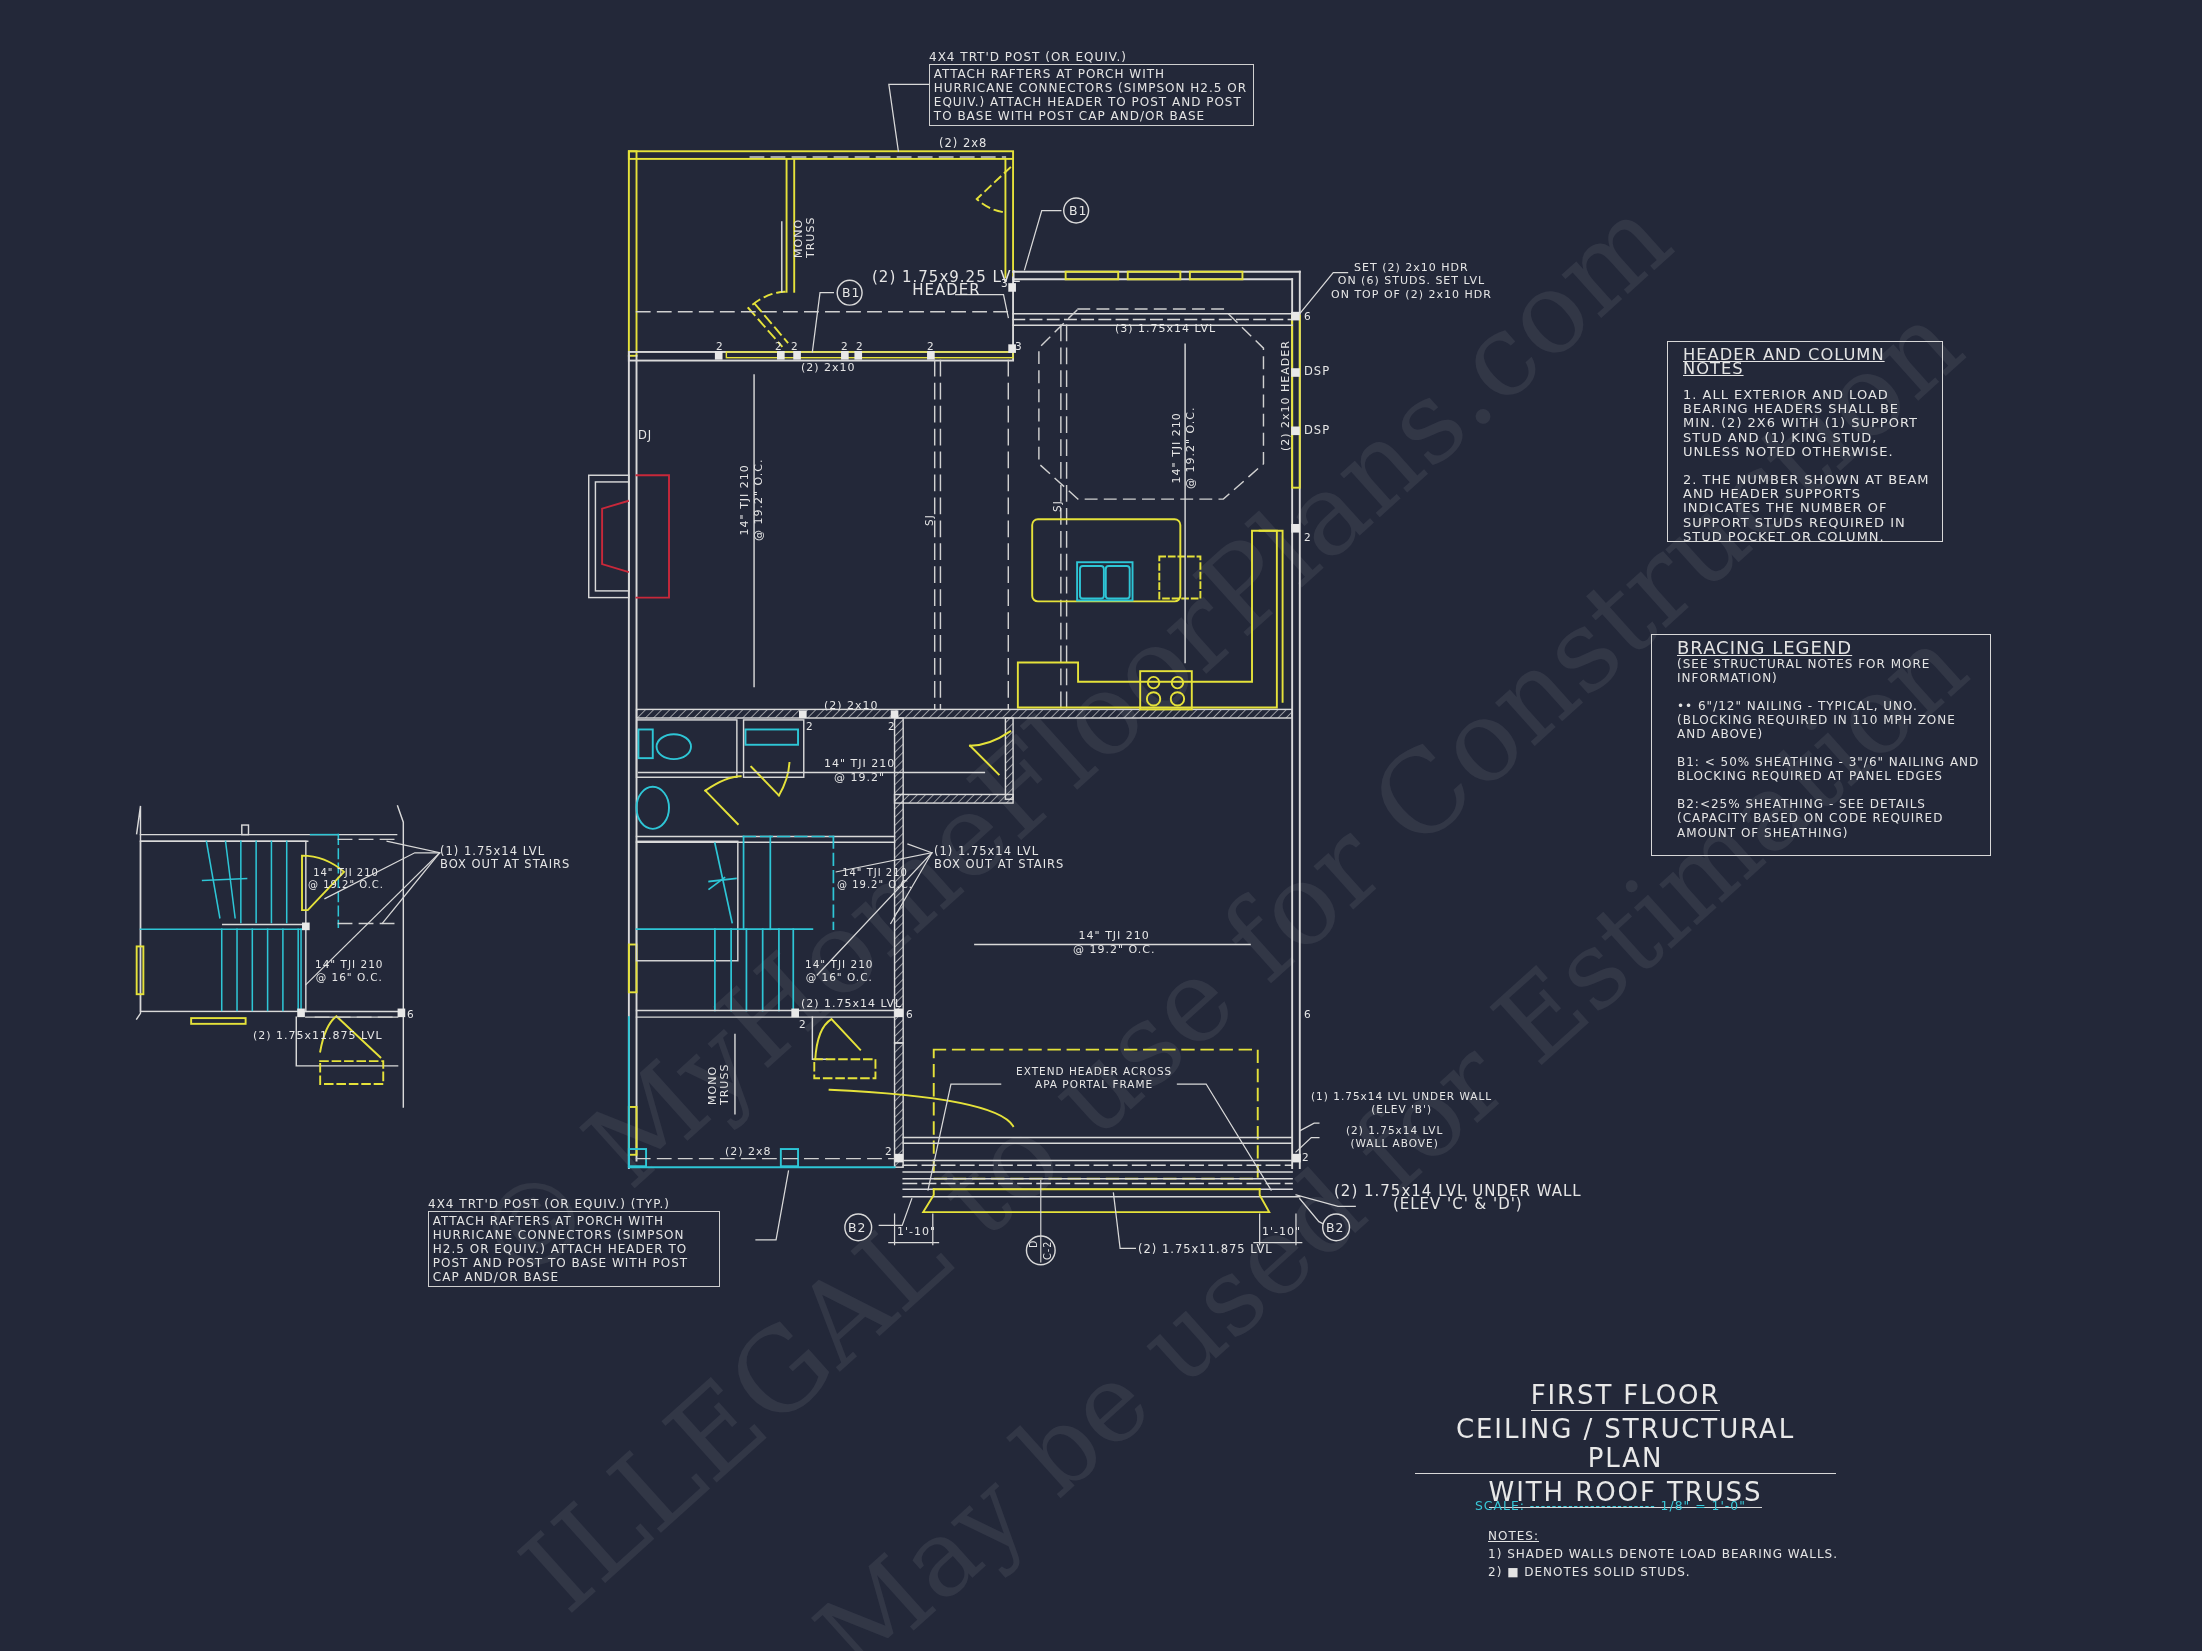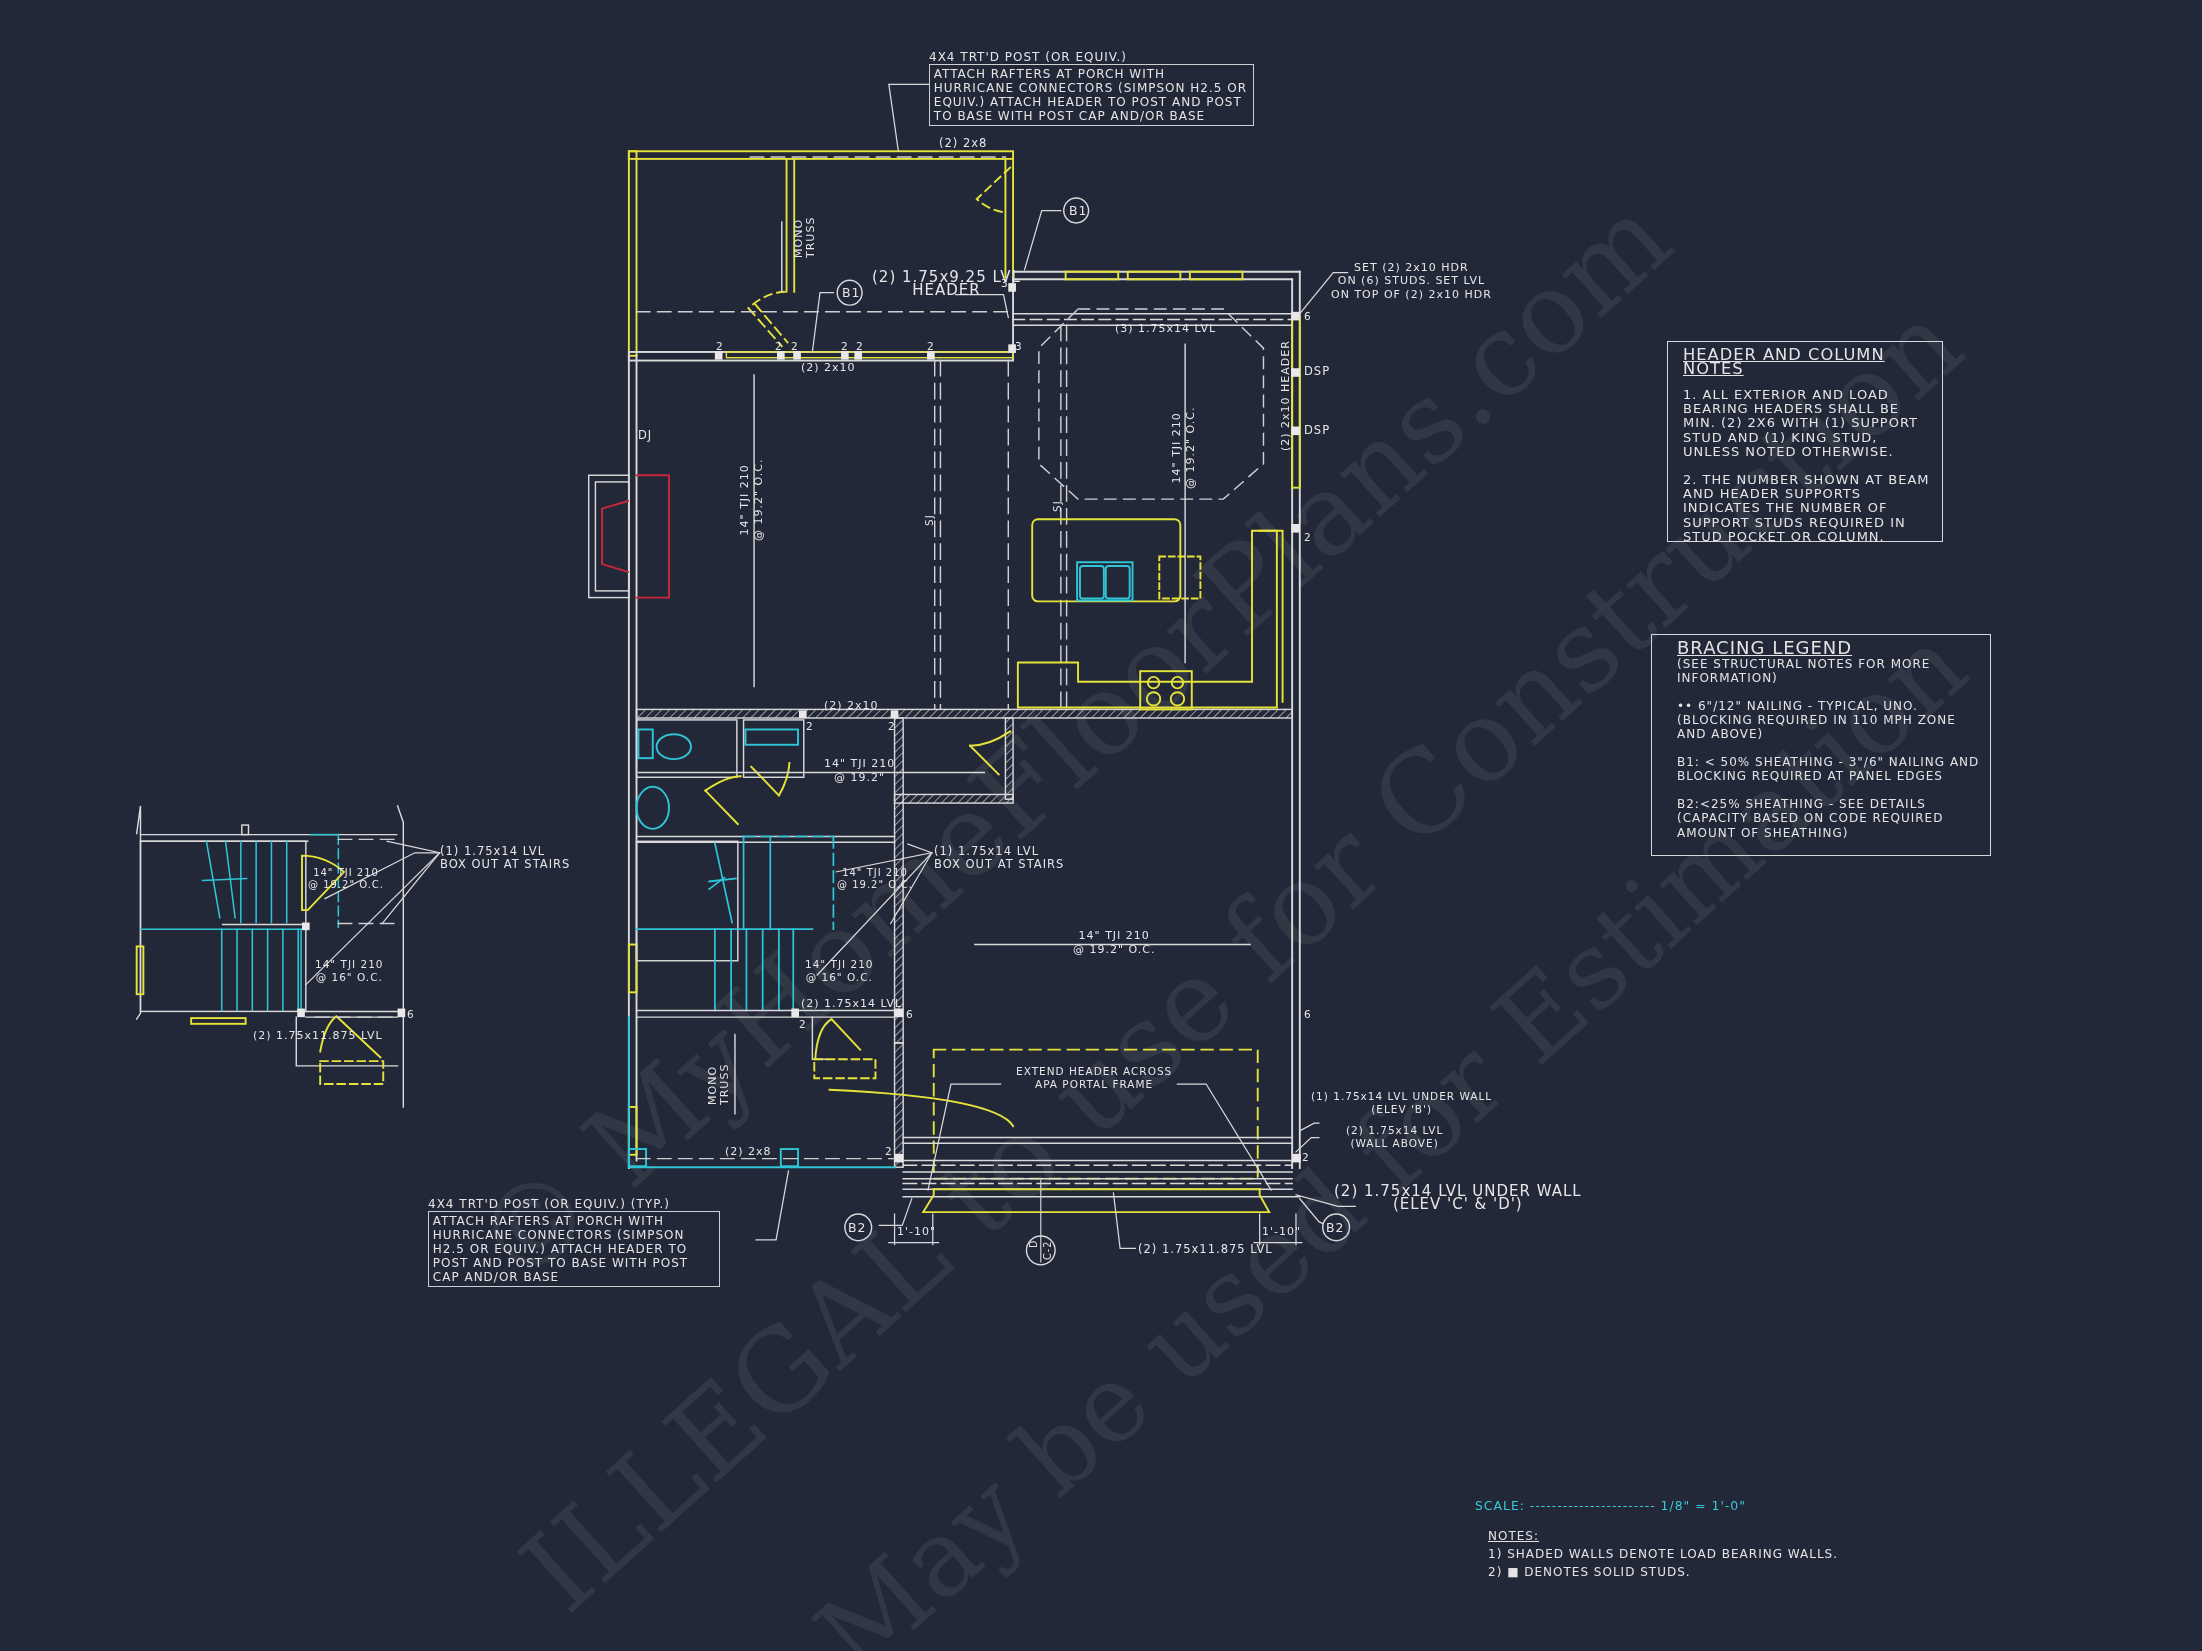--- a/index.html
+++ b/index.html
@@ -413,20 +413,25 @@
   </div>
 
   <div class="note-box" style="left:1651px;top:634px;width:340px;height:222px;padding-left:25px;">
     <span class="hd" style="margin-bottom:1.9px;font-size:18px;">BRACING LEGEND</span>
     <p style="font-size:12px;">(SEE STRUCTURAL NOTES FOR MORE INFORMATION)</p>
     <p style="font-size:12px;">•• 6"/12" NAILING - TYPICAL, UNO. (BLOCKING REQUIRED IN 110 MPH ZONE AND ABOVE)</p>
     <p style="font-size:12px;">B1: &lt; 50% SHEATHING - 3"/6" NAILING AND BLOCKING REQUIRED AT PANEL EDGES</p>
     <p style="font-size:12px;">B2:&lt;25% SHEATHING - SEE DETAILS (CAPACITY BASED ON CODE REQUIRED AMOUNT OF SHEATHING)</p>
   </div>
 
+  <div class="title-block">
+    <div><span class="t">FIRST FLOOR</span></div>
+    <div><span class="t">CEILING / STRUCTURAL PLAN</span></div>
+    <div><span class="t">WITH ROOF TRUSS</span></div>
+  </div>
   <div class="scale">SCALE: ----------------------- 1/8" = 1'-0"</div>
   <div class="notes">
     <div class="nh">NOTES:</div>
     <div>1) SHADED WALLS DENOTE LOAD BEARING WALLS.</div>
     <div>2) ■ DENOTES SOLID STUDS.</div>
   </div>
 </div>
 
 
 </body></html>

